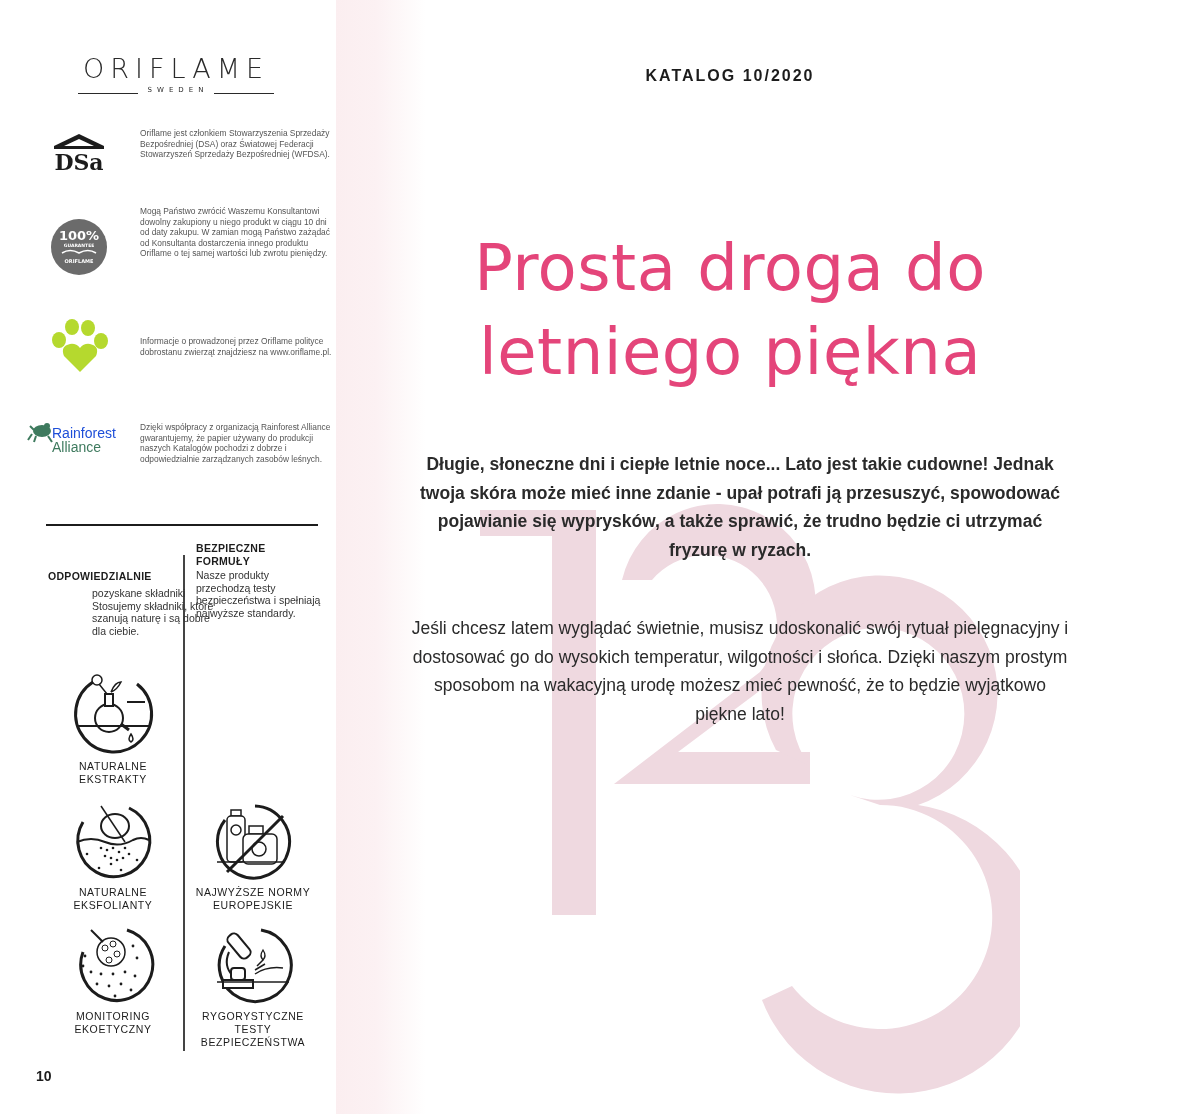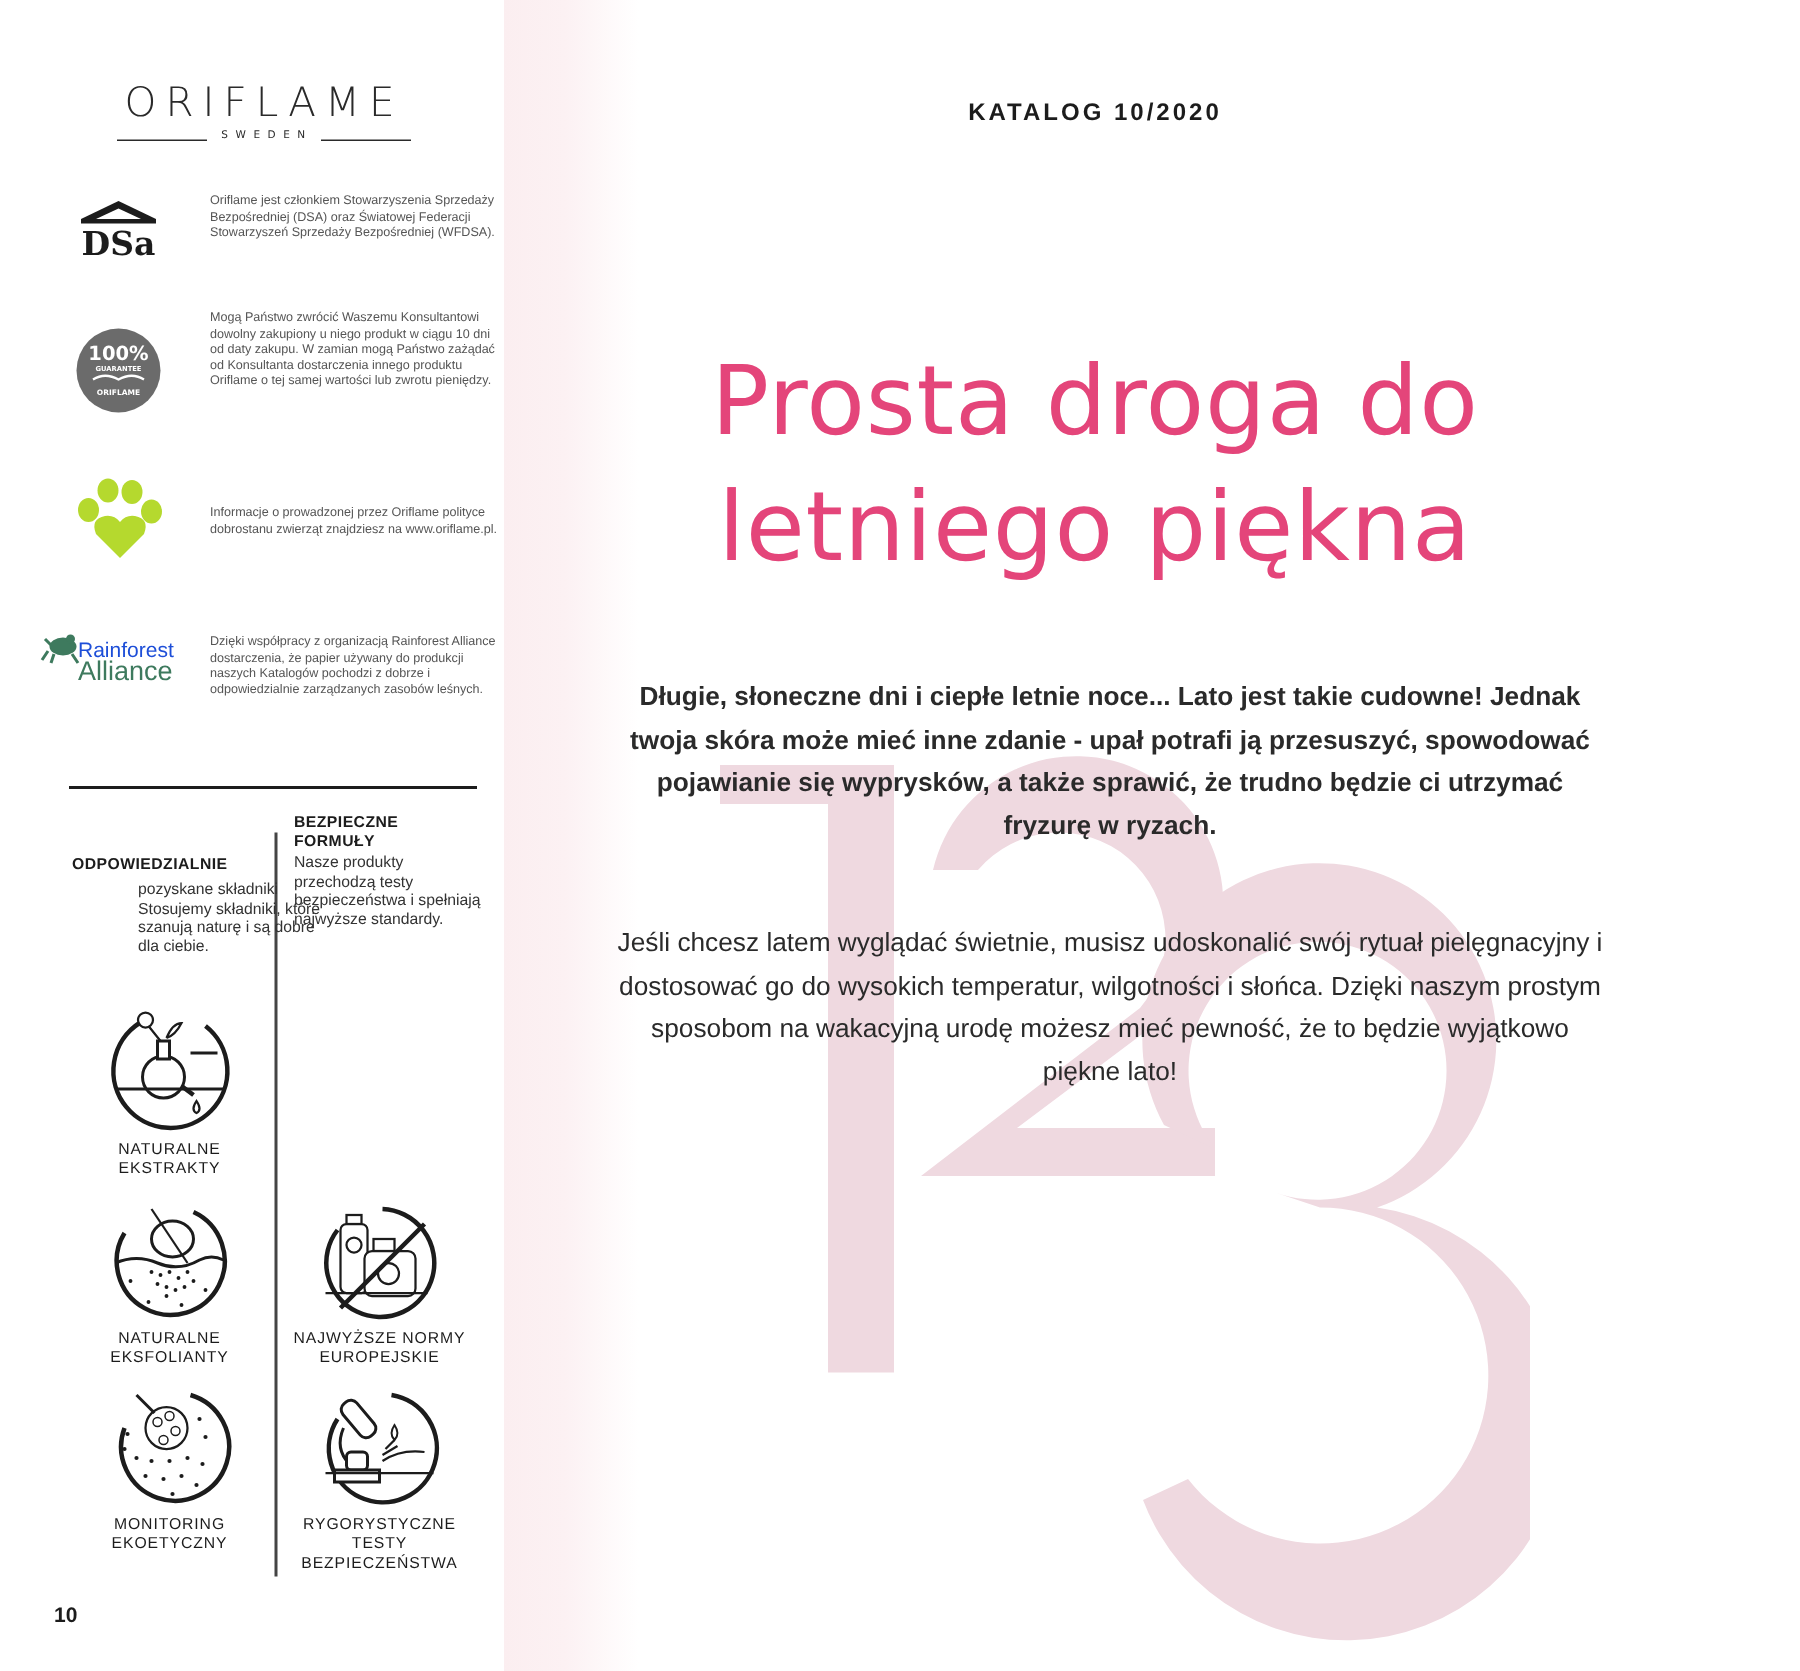--- a/index.html
+++ b/index.html
@@ -92,23 +92,23 @@
   </div>
 
   <div class="info-row" style="top:422px;">
     <div class="info-icon" style="left:26px;top:-2px;width:112px;height:40px;">
       <svg width="30" height="24" viewBox="0 0 30 24" style="position:absolute;left:0;top:0;">
         <ellipse cx="16" cy="11" rx="9" ry="6" fill="#3e7a5e"></ellipse>
         <circle cx="21" cy="6" r="3" fill="#3e7a5e"></circle>
         <path d="M6 14 L2 20 M10 16 L8 22 M22 16 L26 22 M4 6 L8 10" stroke="#3e7a5e" stroke-width="2"></path>
       </svg>
       <div style="position:absolute;left:26px;top:6px;font-size:14px;line-height:14px;color:#1d4ed8;font-family:'Liberation Sans',sans-serif;">Rainforest</div>
-      <div style="position:absolute;left:26px;top:20px;font-size:18px;line-height:14px;color:#3e7a5e;font-family:'Liberation Sans',sans-serif;">Alliance</div>
-    </div>
-    <div class="info-text" style="top:0;">Dzięki współpracy z organizacją Rainforest Alliance dostarczenia, że papier używany do produkcji naszych Katalogów pochodzi z dobrze i odpowiedzialnie zarządzanych zasobów leśnych.</div>
+      <div style="position:absolute;left:26px;top:20px;font-size:14px;line-height:14px;color:#3e7a5e;font-family:'Liberation Sans',sans-serif;">Alliance</div>
+    </div>
+    <div class="info-text" style="top:0;">Dzięki współpracy z organizacją Rainforest Alliance gwarantujemy, że papier używany do produkcji naszych Katalogów pochodzi z dobrze i odpowiedzialnie zarządzanych zasobów leśnych.</div>
   </div>
 
   <div class="rule"></div>
   <div class="vrule"></div>
 
   <div class="col-head" style="left:48px;top:570px;width:130px;">ODPOWIEDZIALNIE</div>
   <div class="col-body" style="left:48px;top:587px;width:130px;margin-left:44px;">pozyskane składniki Stosujemy składniki, które szanują naturę i są dobre dla ciebie.</div>
   <div class="col-head" style="left:196px;top:542px;width:100px;">BEZPIECZNE FORMUŁY</div>
   <div class="col-body" style="left:196px;top:569px;width:126px;">Nasze produkty przechodzą testy bezpieczeństwa i spełniają najwyższe standardy.</div>
 

